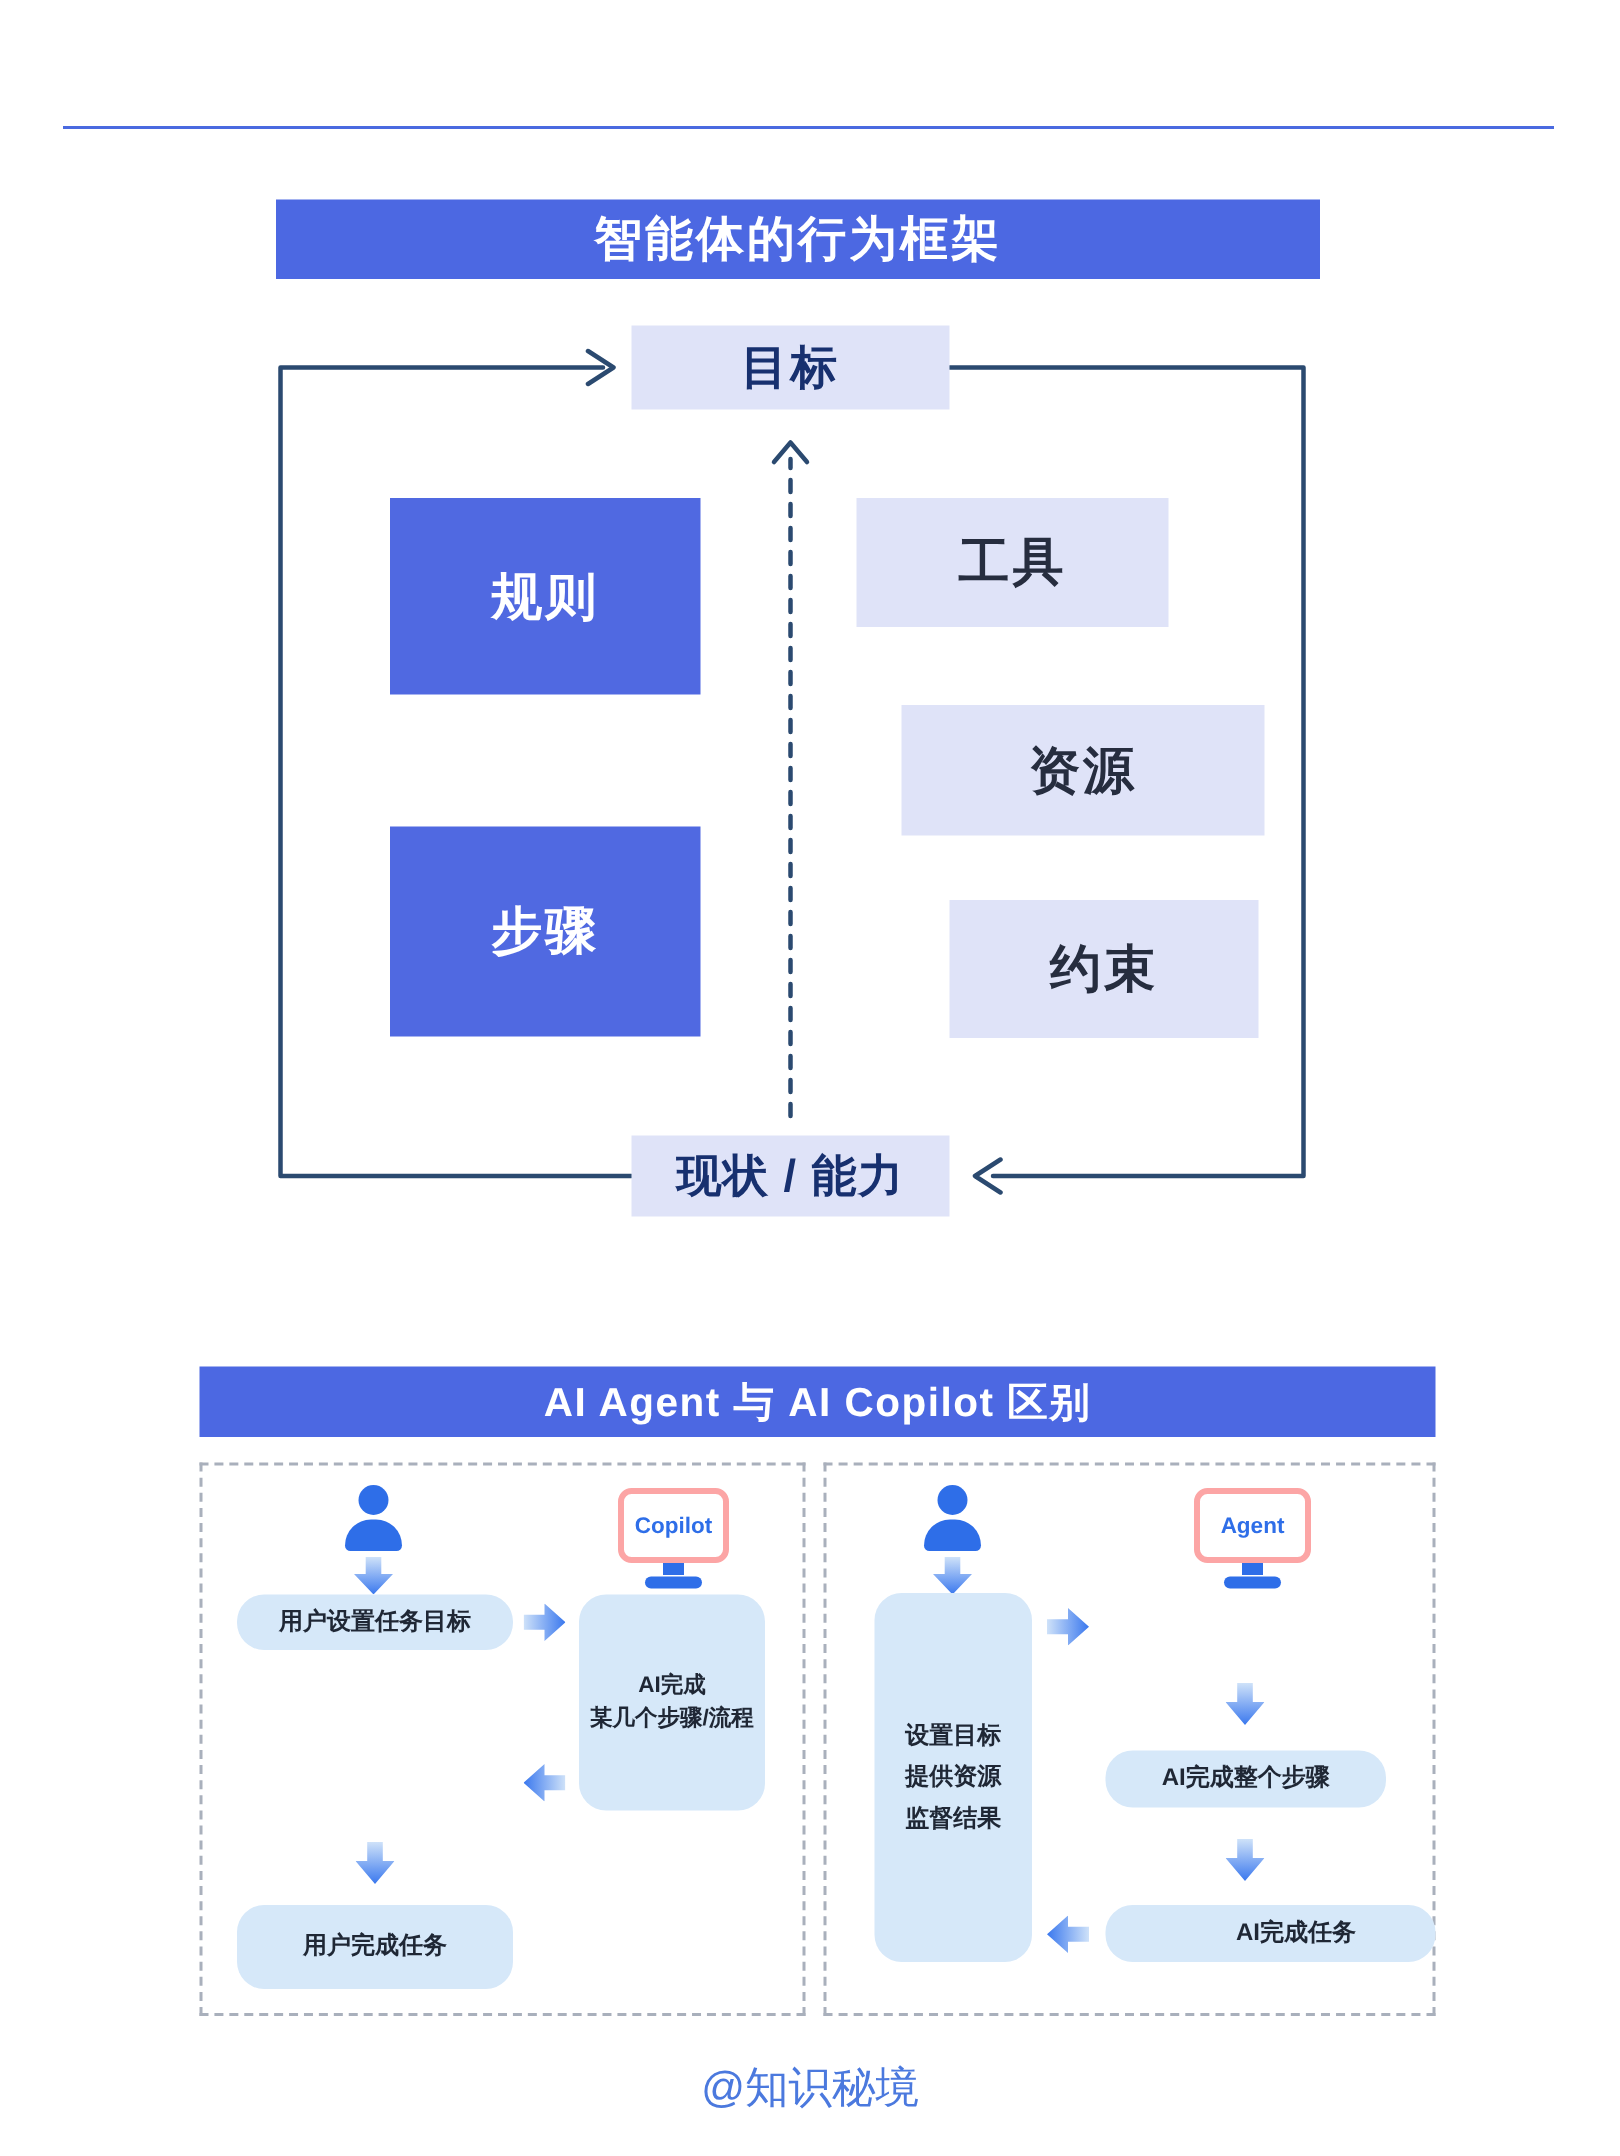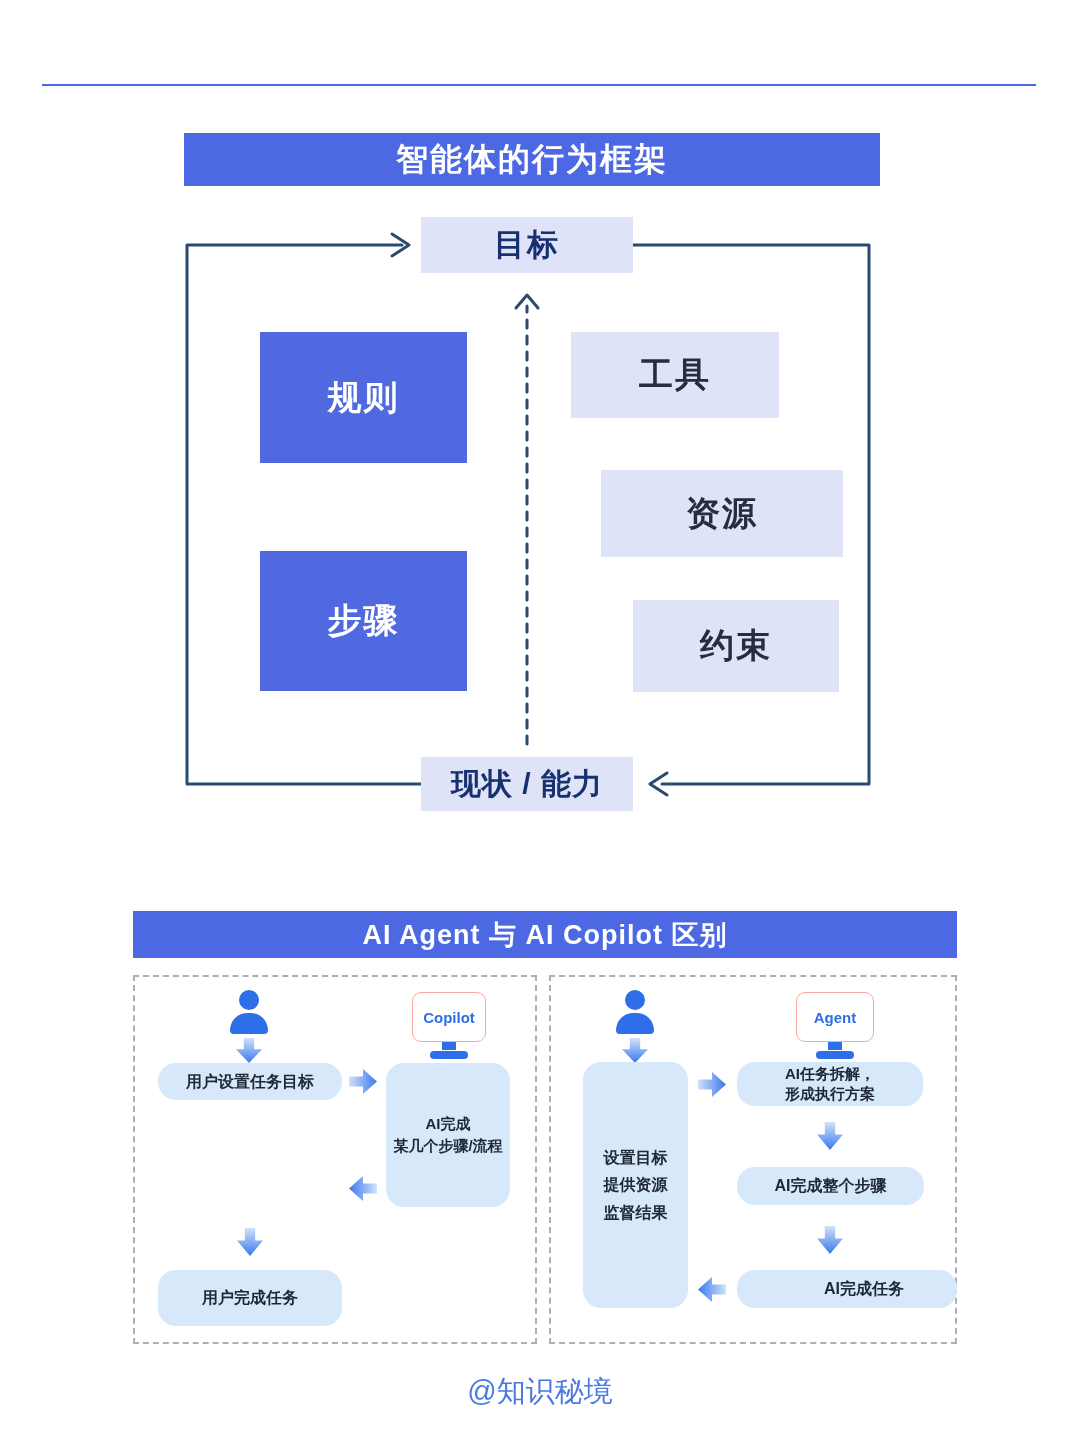--- a/index.html
+++ b/index.html
@@ -58,21 +58,21 @@
   .ar-left{clip-path:polygon(100% 30%,50% 30%,50% 0,0 50%,50% 100%,50% 70%,100% 70%);
     background:linear-gradient(to left,#cfe2f9,#3a78ee);}
 
   
   .person{position:absolute;width:38px;height:44px;}
   .person .head{position:absolute;left:9px;top:0;width:20px;height:20px;border-radius:50%;background:#2e6ee8;}
   .person .bodyp{position:absolute;left:0;top:23px;width:38px;height:21px;border-radius:19px 19px 4px 4px;background:#2e6ee8;}
 
   
   .monitor{position:absolute;}
-  .monitor .screen{box-sizing:border-box;border:1px solid #fca5a5;border-radius:9px;background:#ffffff;
+  .monitor .screen{box-sizing:border-box;border:4px solid #fca5a5;border-radius:9px;background:#ffffff;
     display:flex;align-items:center;justify-content:center;color:#2e6ee8;font-weight:bold;font-size:15px;}
   .monitor .neck{background:#2e6ee8;margin:0 auto;}
   .monitor .base{background:#2e6ee8;border-radius:4px;margin:1px auto 0;}
 
   
   .footer{left:0;top:1372px;width:1080px;text-align:center;font-size:29px;color:#4b79de;}
 </style>
 </head>
 <body>
 
@@ -136,22 +136,20 @@
       <div class="screen" style="width:78px;height:50px;">
         <span>Agent</span>
       </div>
       <div class="neck" style="width:14px;height:8px;"></div>
       <div class="base" style="width:38px;height:8px;"></div>
     </div>
     <div class="abs center flowbox pre a-tall">设置目标
 提供资源
 监督结果</div>
     <div class="ar ar-right" style="left:698px;top:1072px;width:28px;height:25px;"></div>
-    <div class="abs center flowbox pre a-boxA">AI任务拆解，
-形成执行方案</div>
     <div class="ar ar-down" style="left:817px;top:1122px;width:26px;height:28px;"></div>
     <div class="abs center flowbox a-boxB">AI完成整个步骤</div>
     <div class="ar ar-down" style="left:817px;top:1226px;width:26px;height:28px;"></div>
     <div class="abs center flowbox a-boxC">AI完成任务</div>
     <div class="ar ar-left" style="left:698px;top:1277px;width:28px;height:25px;"></div>
   </div>
 
   <div class="abs footer">@知识秘境</div>
 </div>
 

